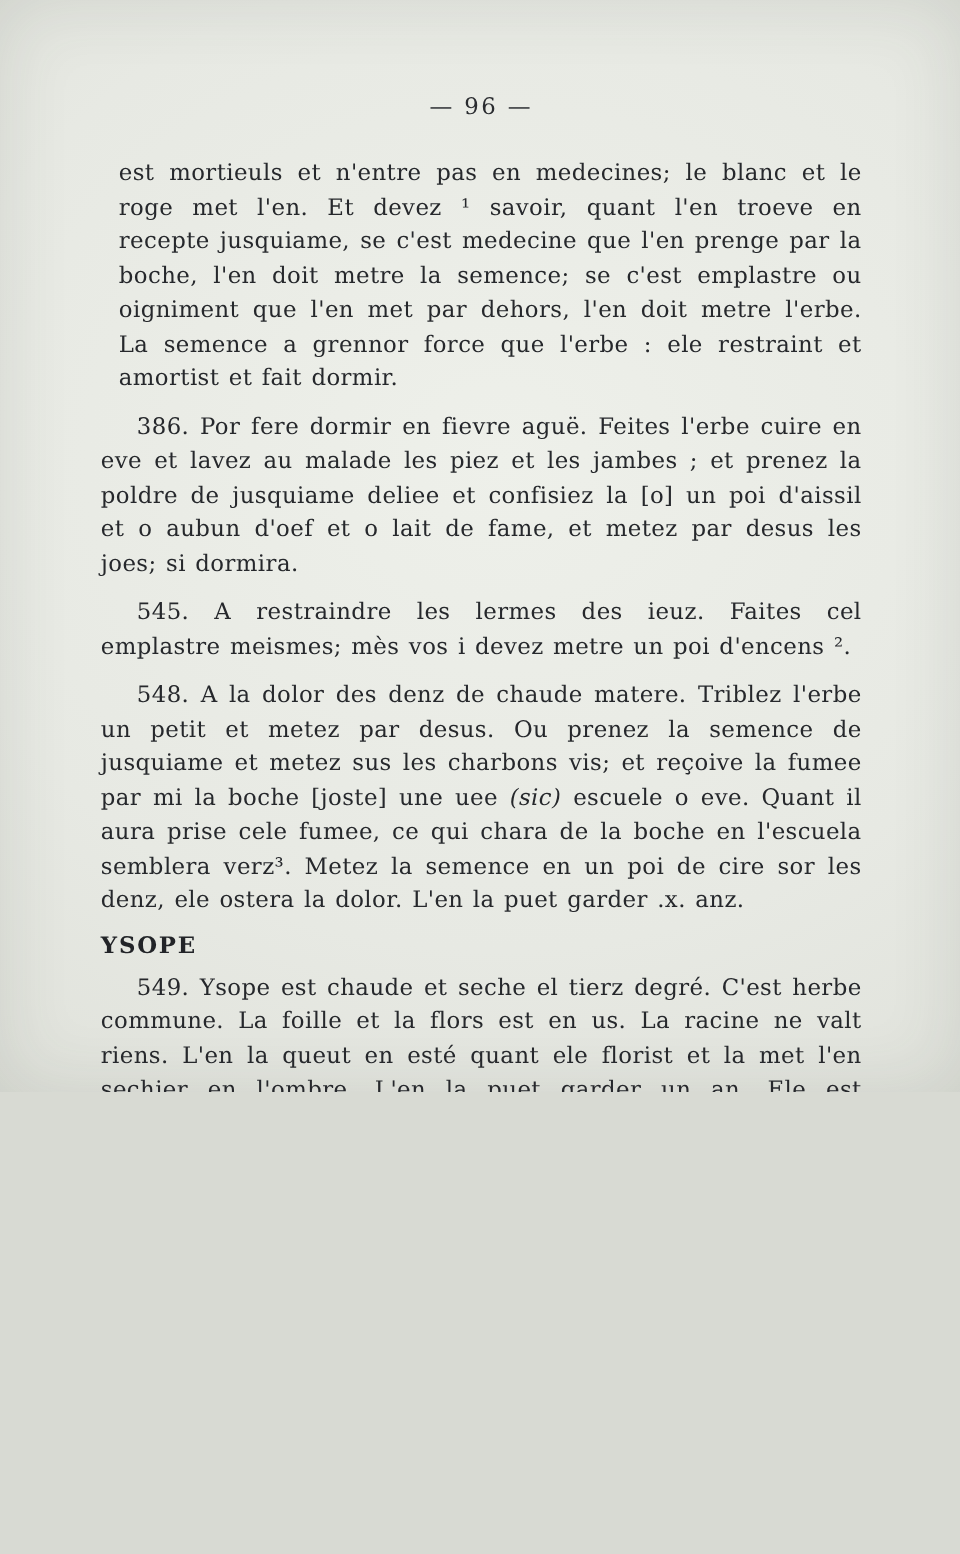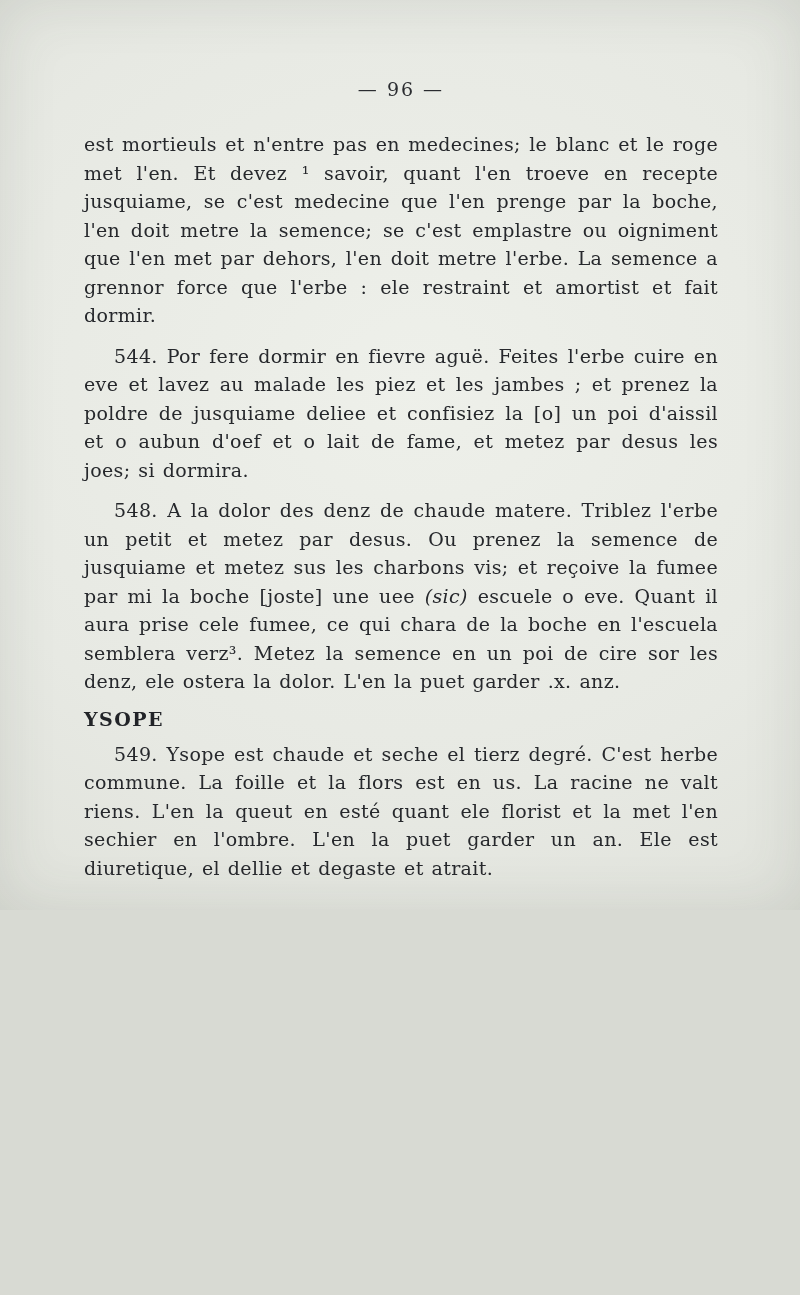--- a/index.html
+++ b/index.html
@@ -35,20 +35,21 @@
     font-size: 19px;
     line-height: 28.5px;
     text-align: justify;
     margin: 0 0 12px 0;
     text-indent: 30px;
     letter-spacing: 0.35px;
     word-spacing: 1.5px;
   }
   p.para.no-indent {
     text-indent: 0;
+    margin-left: 15px;
   }
   .heading {
     text-align: left;
     font-size: 19px;
     font-weight: bold;
     letter-spacing: 1.5px;
     margin: 6px 0 10px 0;
     color: #222428;
   }
   .footnote {
@@ -68,22 +69,23 @@
 </head>
 <body>
 
 <div class="page">
   <div class="content">
 
     <div class="page-number">— 96 —</div>
 
     <p class="para no-indent">est mortieuls et n'entre pas en medecines; le blanc et le roge met l'en. Et devez ¹ savoir, quant l'en troeve en recepte jusquiame, se c'est medecine que l'en prenge par la boche, l'en doit metre la semence; se c'est emplastre ou oigniment que l'en met par dehors, l'en doit metre l'erbe. La semence a grennor force que l'erbe : ele restraint et amortist et fait dormir.</p>
 
-    <p class="para">544. Por fere dormir en fievre aguë. Feites l'erbe cuire en eve et lavez au malade les piez et les jambes ; et prenez la poldre de jusquiame deliee et confisiez la [o] un poi d'aissil et o aubun d'oef et o lait de fame, et metez par desus les joes; si dormira.</p>
+    <p class="para">386. Por fere dormir en fievre aguë. Feites l'erbe cuire en eve et lavez au malade les piez et les jambes ; et prenez la poldre de jusquiame deliee et confisiez la [o] un poi d'aissil et o aubun d'oef et o lait de fame, et metez par desus les joes; si dormira.</p>
 
+    <p class="para">545. A restraindre les lermes des ieuz. Faites cel emplastre meismes; mès vos i devez metre un poi d'encens ².</p>
 
 
 
     <p class="para"><span>548. A la dolor des denz de chaude matere. Triblez l'erbe un petit et metez par desus. Ou prenez la semence de jusquiame et metez sus les charbons vis; et reçoive la fumee par mi la boche [joste] une uee </span><em>(sic)</em><span> escuele o eve. Quant il aura prise cele fumee, ce qui chara de la boche en l'escuela semblera verz³. Metez la semence en un poi de cire sor les denz, ele ostera la dolor. L'en la puet garder .x. anz.</span></p>
 
     <h2 class="heading">YSOPE</h2>
 
     <p class="para">549. Ysope est chaude et seche el tierz degré. C'est herbe commune. La foille et la flors est en us. La racine ne valt riens. L'en la queut en esté quant ele florist et la met l'en sechier en l'ombre. L'en la puet garder un an. Ele est diuretique, el dellie et degaste et atrait.</p>
 
 

